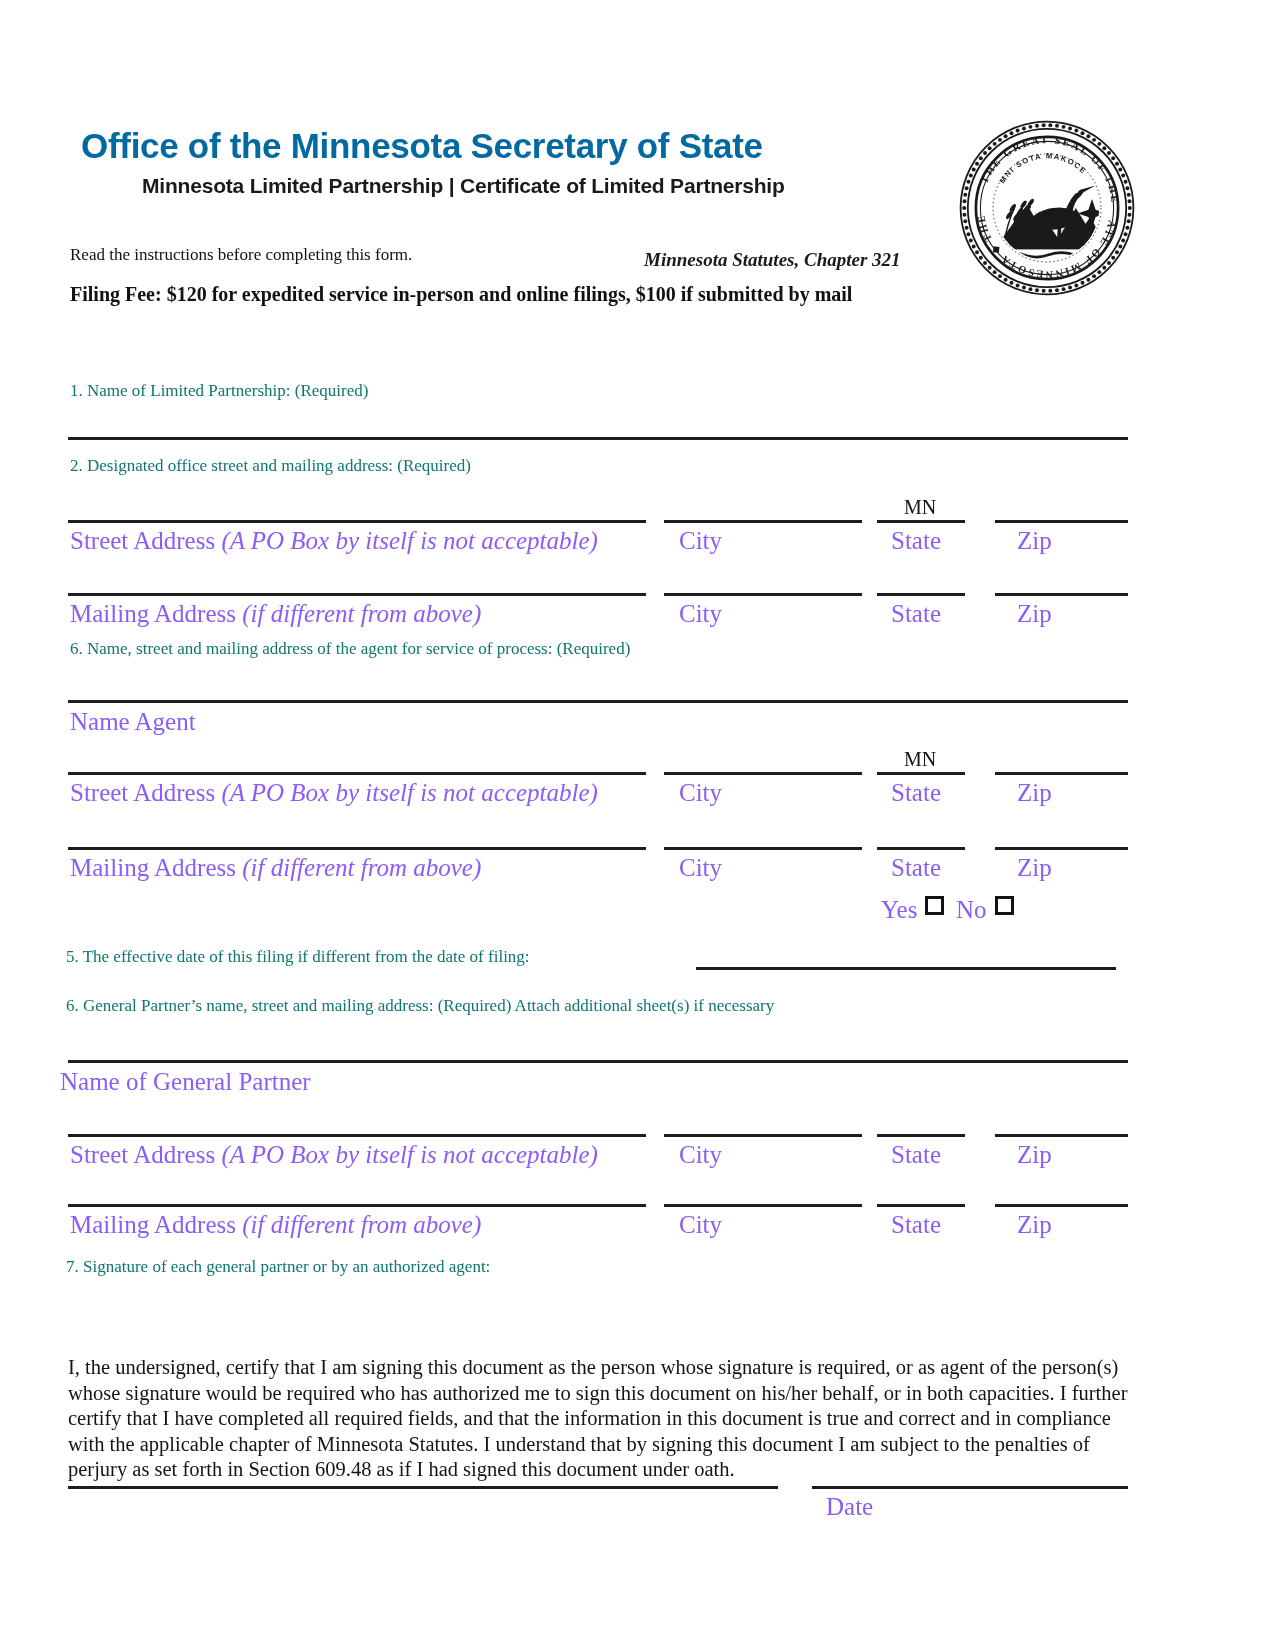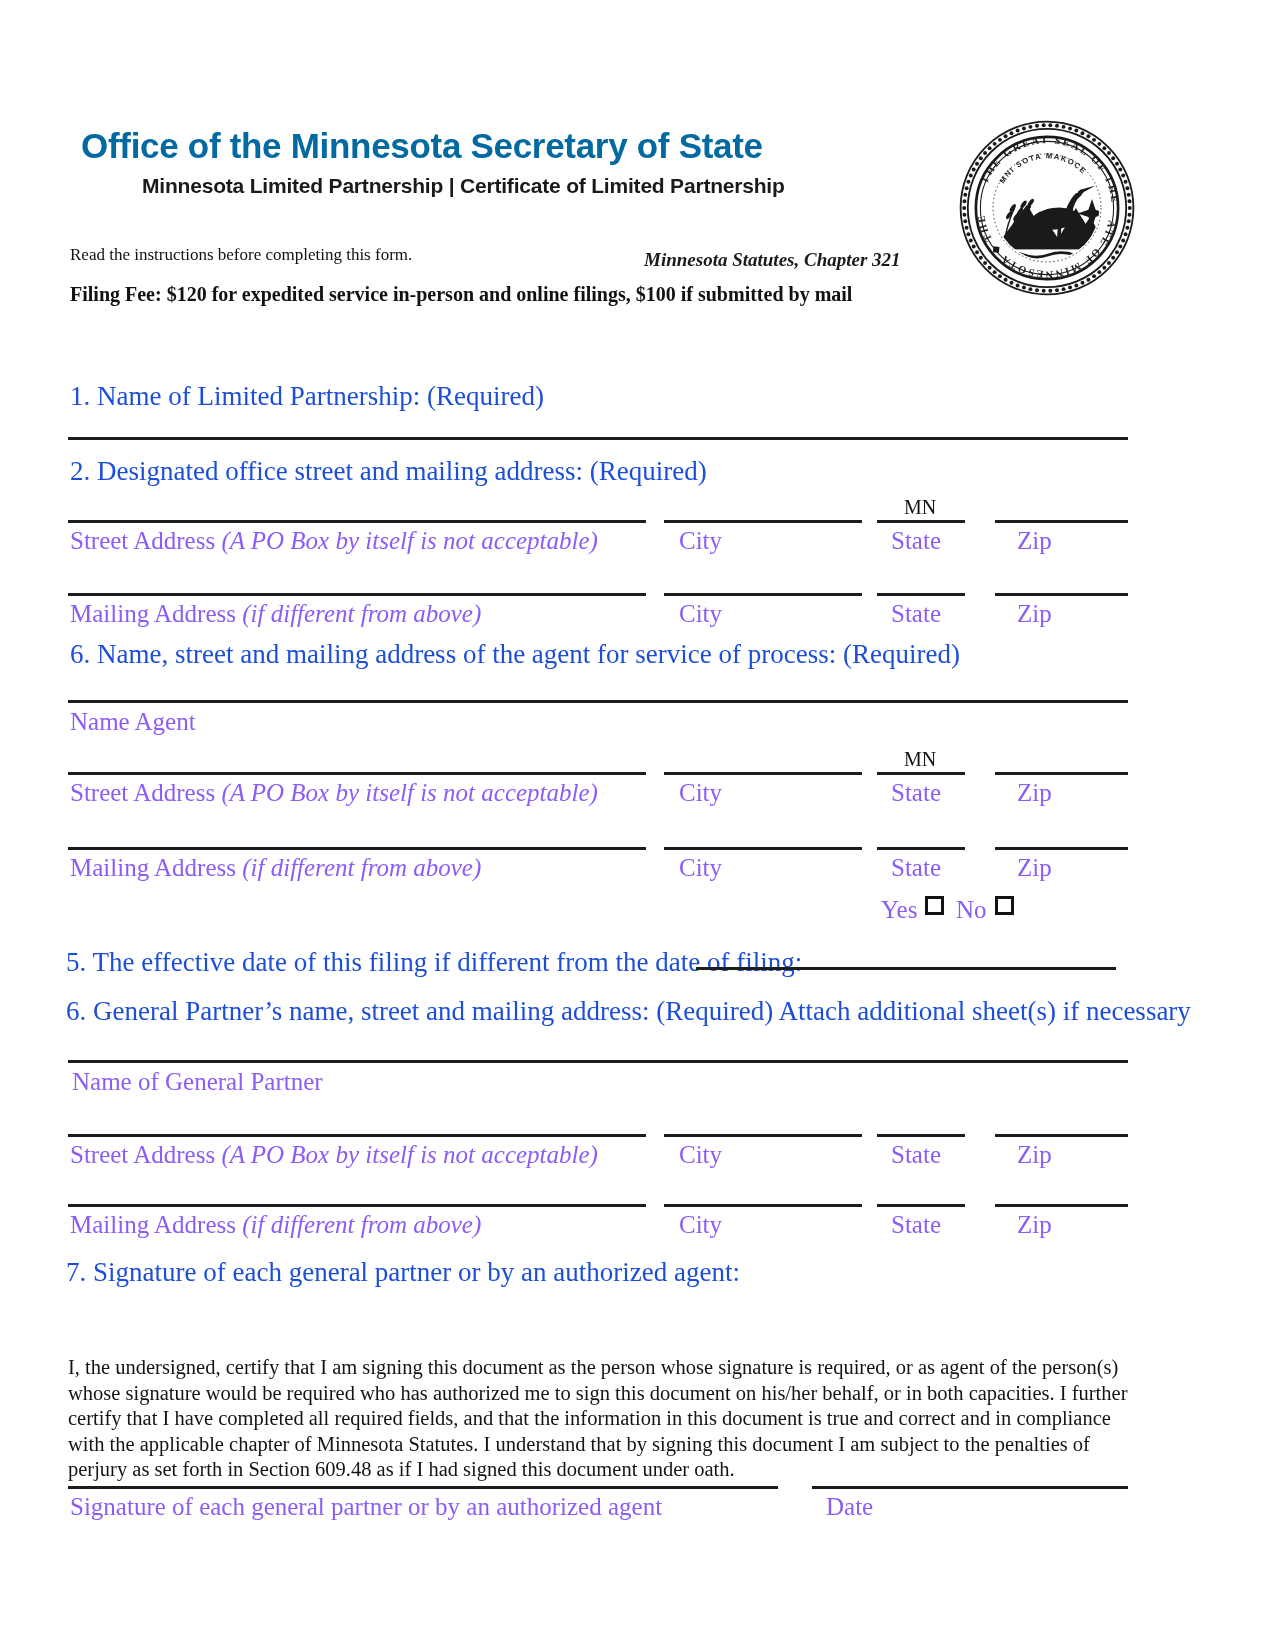--- a/index.html
+++ b/index.html
@@ -82,22 +82,22 @@
     left: 957px;
     top: 118px;
     width: 180px;
     height: 180px;
   }
 
   
   .q {
     position: absolute;
     font-family: "Liberation Serif", serif;
-    font-size: 27px;
-    color: #1d4ed8;
+    font-size: 17px;
+    color: #0f766e;
     white-space: nowrap;
     text-align: right;
   }
   .lbl {
     position: absolute;
     font-family: "Liberation Serif", serif;
     font-size: 25px;
     color: #8b5cf6;
     white-space: nowrap;
   }
@@ -360,21 +360,21 @@
   <div class="cbox" style="left:925px; top:896px;"></div>
   <div class="lbl" style="left:956px; top:896px;">No</div>
   <div class="cbox" style="left:995px; top:896px;"></div>
 
   <div class="q" style="left:66px; top:947px;">5.  The effective date of this filing if different from the date of filing:</div>
   <div class="rule" style="left:696px; top:967px; width:420px;"></div>
 
   <div class="q" style="left:66px; top:996px;">6. General Partner’s name, street and mailing address: (Required)  Attach additional sheet(s) if necessary</div>
 
   <div class="rule" style="left:68px; top:1060px; width:1060px;"></div>
-  <div class="lbl" style="left:72px; top:1068px;text-align:right;">Name of General Partner</div>
+  <div class="lbl" style="left:60px; top:1068px;text-align:right;">Name of General Partner</div>
 
   <div class="rule" style="left:68px;  top:1134px; width:578px;"></div>
   <div class="rule" style="left:664px; top:1134px; width:198px;"></div>
   <div class="rule" style="left:877px; top:1134px; width:88px;"></div>
   <div class="rule" style="left:995px; top:1134px; width:133px;"></div>
   <div class="lbl" style="left:70px; top:1141px;"><span>Street Address</span> <i>(A PO Box by itself is not acceptable)</i></div>
   <div class="lbl" style="left:679px; top:1141px;">City</div>
   <div class="lbl" style="left:891px; top:1141px;">State</div>
   <div class="lbl" style="left:1017px; top:1141px;">Zip</div>
 
@@ -385,16 +385,15 @@
   <div class="lbl" style="left:70px; top:1211px;"><span>Mailing Address</span> <i>(if different from above)</i></div>
   <div class="lbl" style="left:679px; top:1211px;">City</div>
   <div class="lbl" style="left:891px; top:1211px;">State</div>
   <div class="lbl" style="left:1017px; top:1211px;">Zip</div>
 
   <div class="q" style="left:66px; top:1257px;">7. Signature of each general partner or by an authorized agent:</div>
   <div class="cert">I, the undersigned, certify that I am signing this document as the person whose signature is required, or as agent of the person(s) whose signature would be required who has authorized me to sign this document on his/her behalf, or in both capacities.  I further certify that I have completed all required fields, and that the information in this document is true and correct and in compliance with the applicable chapter of Minnesota Statutes.  I understand that by signing this document I am subject to the penalties of perjury as set forth in Section 609.48 as if I had signed this document under oath.</div>
 
   <div class="rule" style="left:68px;  top:1486px; width:710px;"></div>
   <div class="rule" style="left:812px; top:1486px; width:316px;"></div>
-  <div class="lbl" style="left:70px; top:1493px;">Signature of each general partner or by an authorized agent</div>
   <div class="lbl" style="left:826px; top:1493px;">Date</div>
 
 </div>
 
 </body></html>

